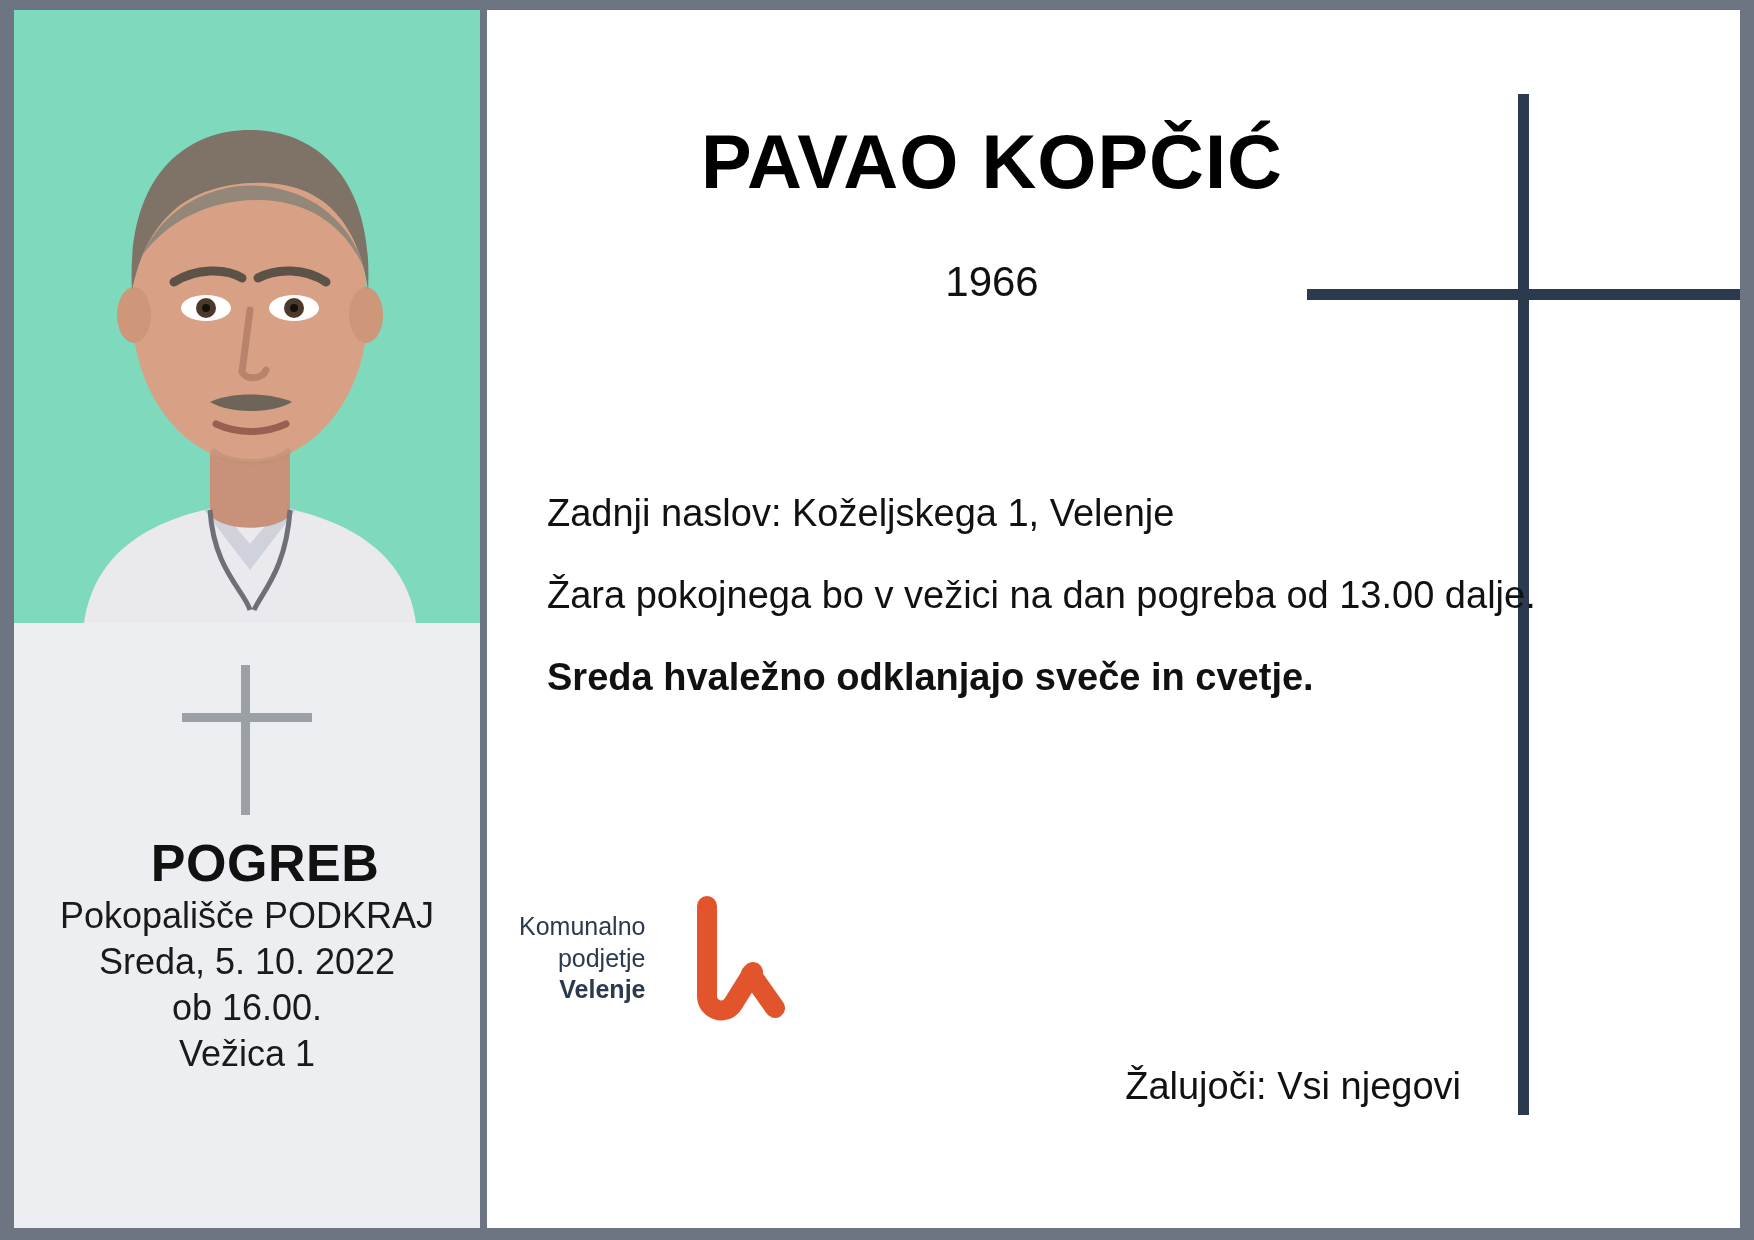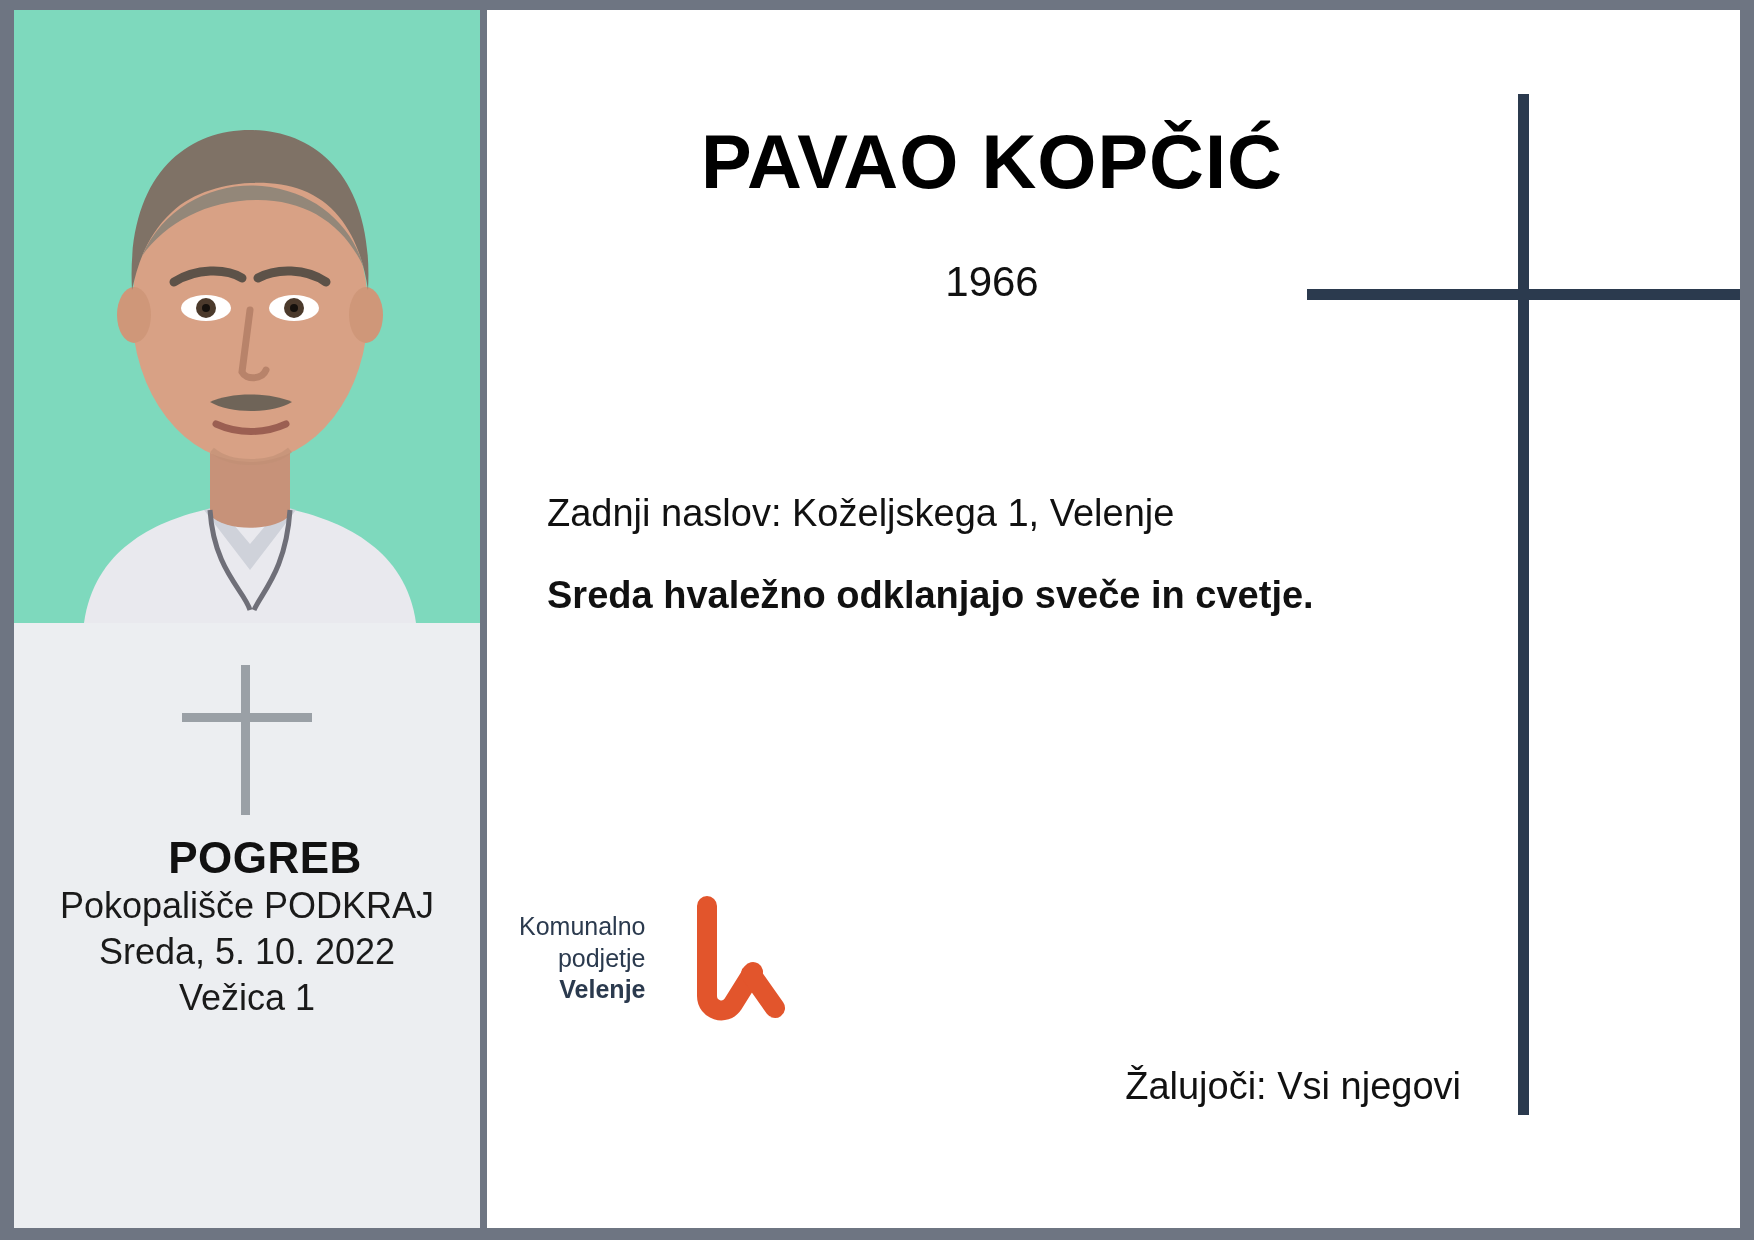--- a/index.html
+++ b/index.html
@@ -81,21 +81,21 @@
     position: absolute;
     left: 10px;
     top: 48px;
     width: 130px;
     height: 9px;
     background: #9aa0a6;
   }
 
   .pogreb-title {
     margin-top: 18px;
-    font-size: 44px;
+    font-size: 52px;
     font-weight: bold;
     color: #111111;
     letter-spacing: 0.5px;
     margin-left: 36px;
   }
 
   .burial-line {
     font-size: 36px;
     color: #1a1a1a;
     line-height: 1.28;
@@ -255,36 +255,38 @@
     </div>
 
     <div class="left-bottom">
       <div class="small-cross">
         <div class="v"></div>
         <div class="h"></div>
       </div>
       <div class="pogreb-title">POGREB</div>
       <div class="burial-line">Pokopališče PODKRAJ</div>
       <div class="burial-line">Sreda, 5. 10. 2022</div>
+      <div class="burial-line">ob 16.00.</div>
       <div class="burial-line">Vežica 1</div>
     </div>
   </div>
 
   <div class="right-col">
 
     <div class="big-cross">
       <div class="v"></div>
       <div class="h"></div>
     </div>
 
     <div class="deceased-name">PAVAO KOPČIĆ</div>
     <div class="deceased-year">1966</div>
 
     <div class="body-block">
       <div class="body-line">Zadnji naslov: Koželjskega 1, Velenje</div>
+      <div class="body-line">Žara pokojnega bo v vežici na dan pogreba od 13.00 dalje.</div>
       <div class="body-line strong">Sreda hvaležno odklanjajo sveče in cvetje.</div>
     </div>
 
     <div class="logo">
       <div class="logo-text">
         <div class="l1">Komunalno</div>
         <div class="l2">podjetje</div>
         <div class="l3">Velenje</div>
       </div>
       <svg class="logo-mark" viewBox="0 0 96 125" xmlns="http://www.w3.org/2000/svg">

